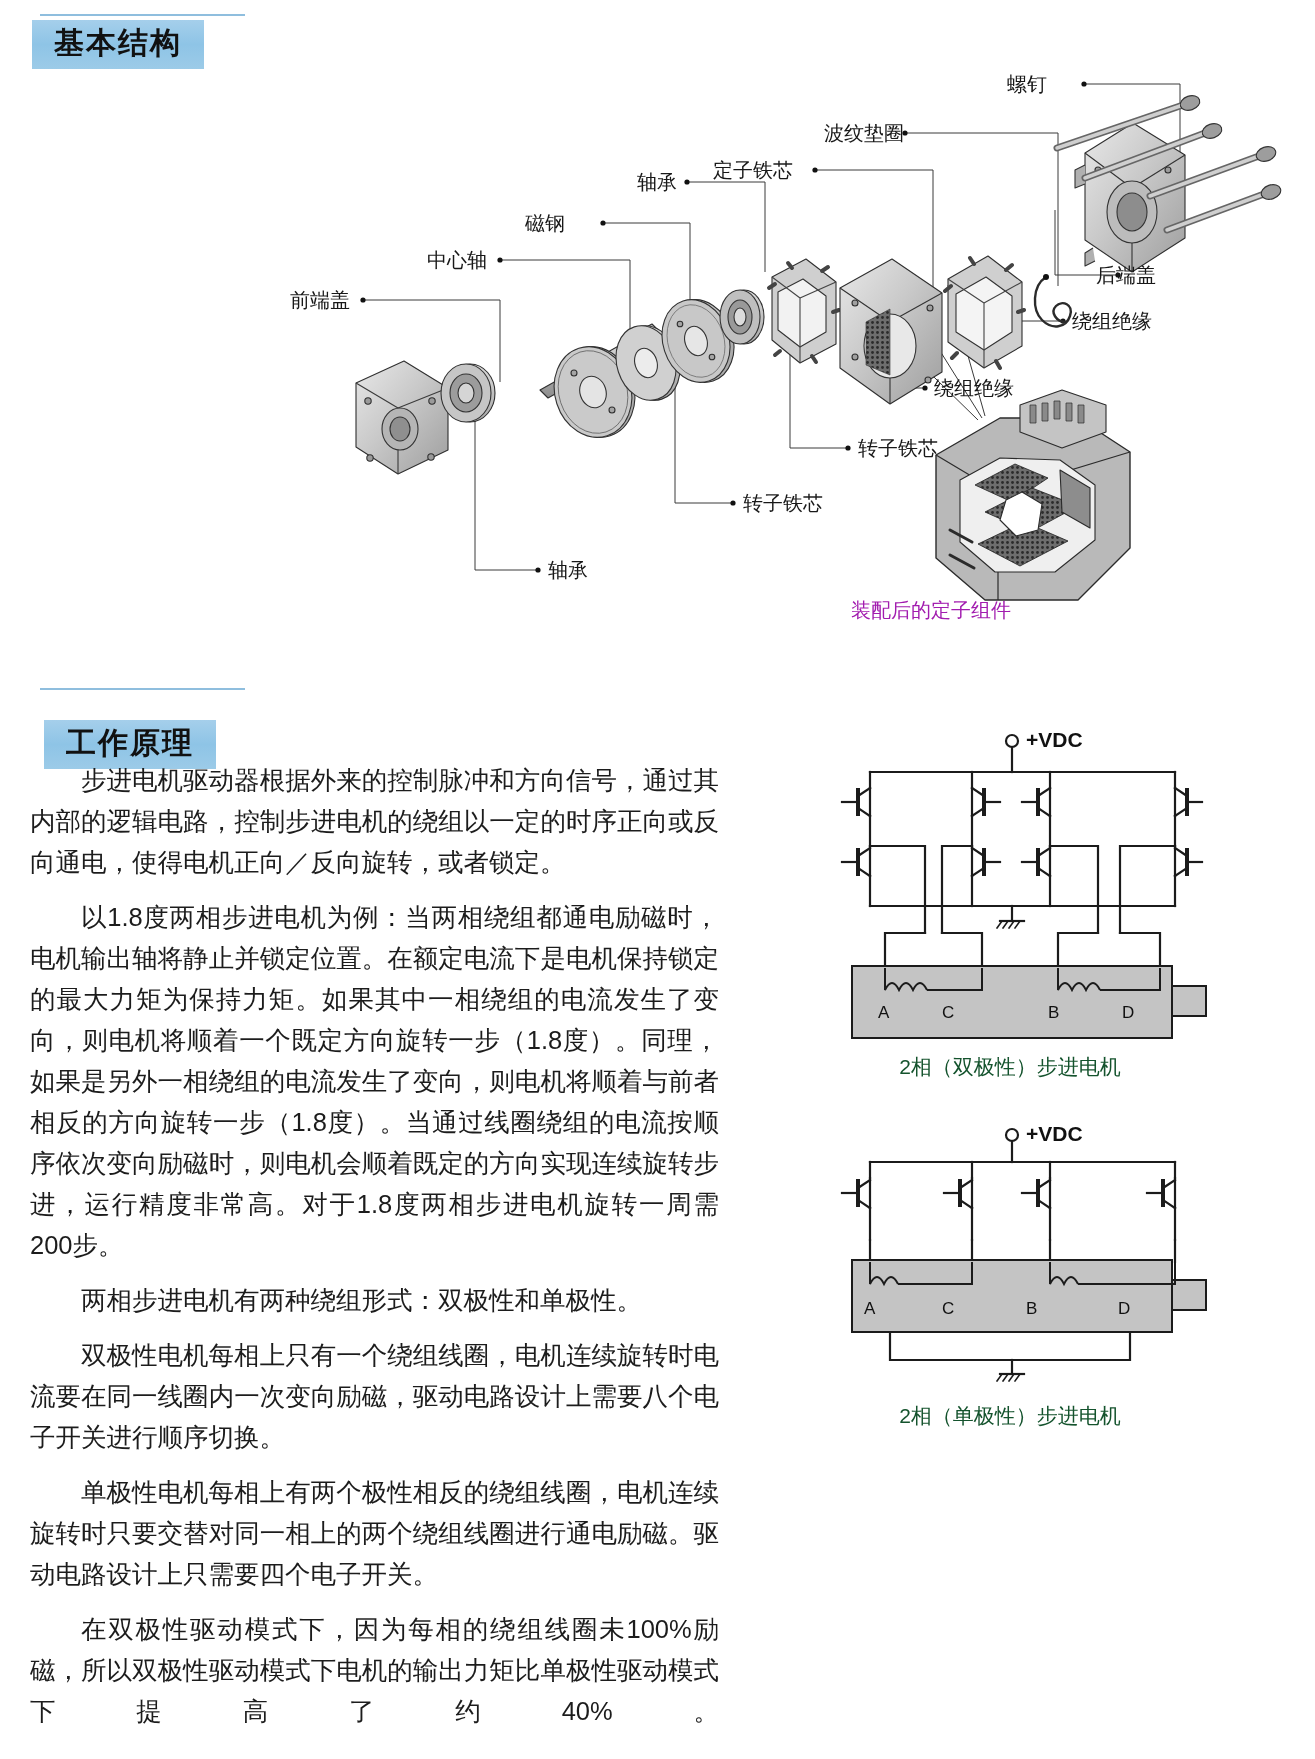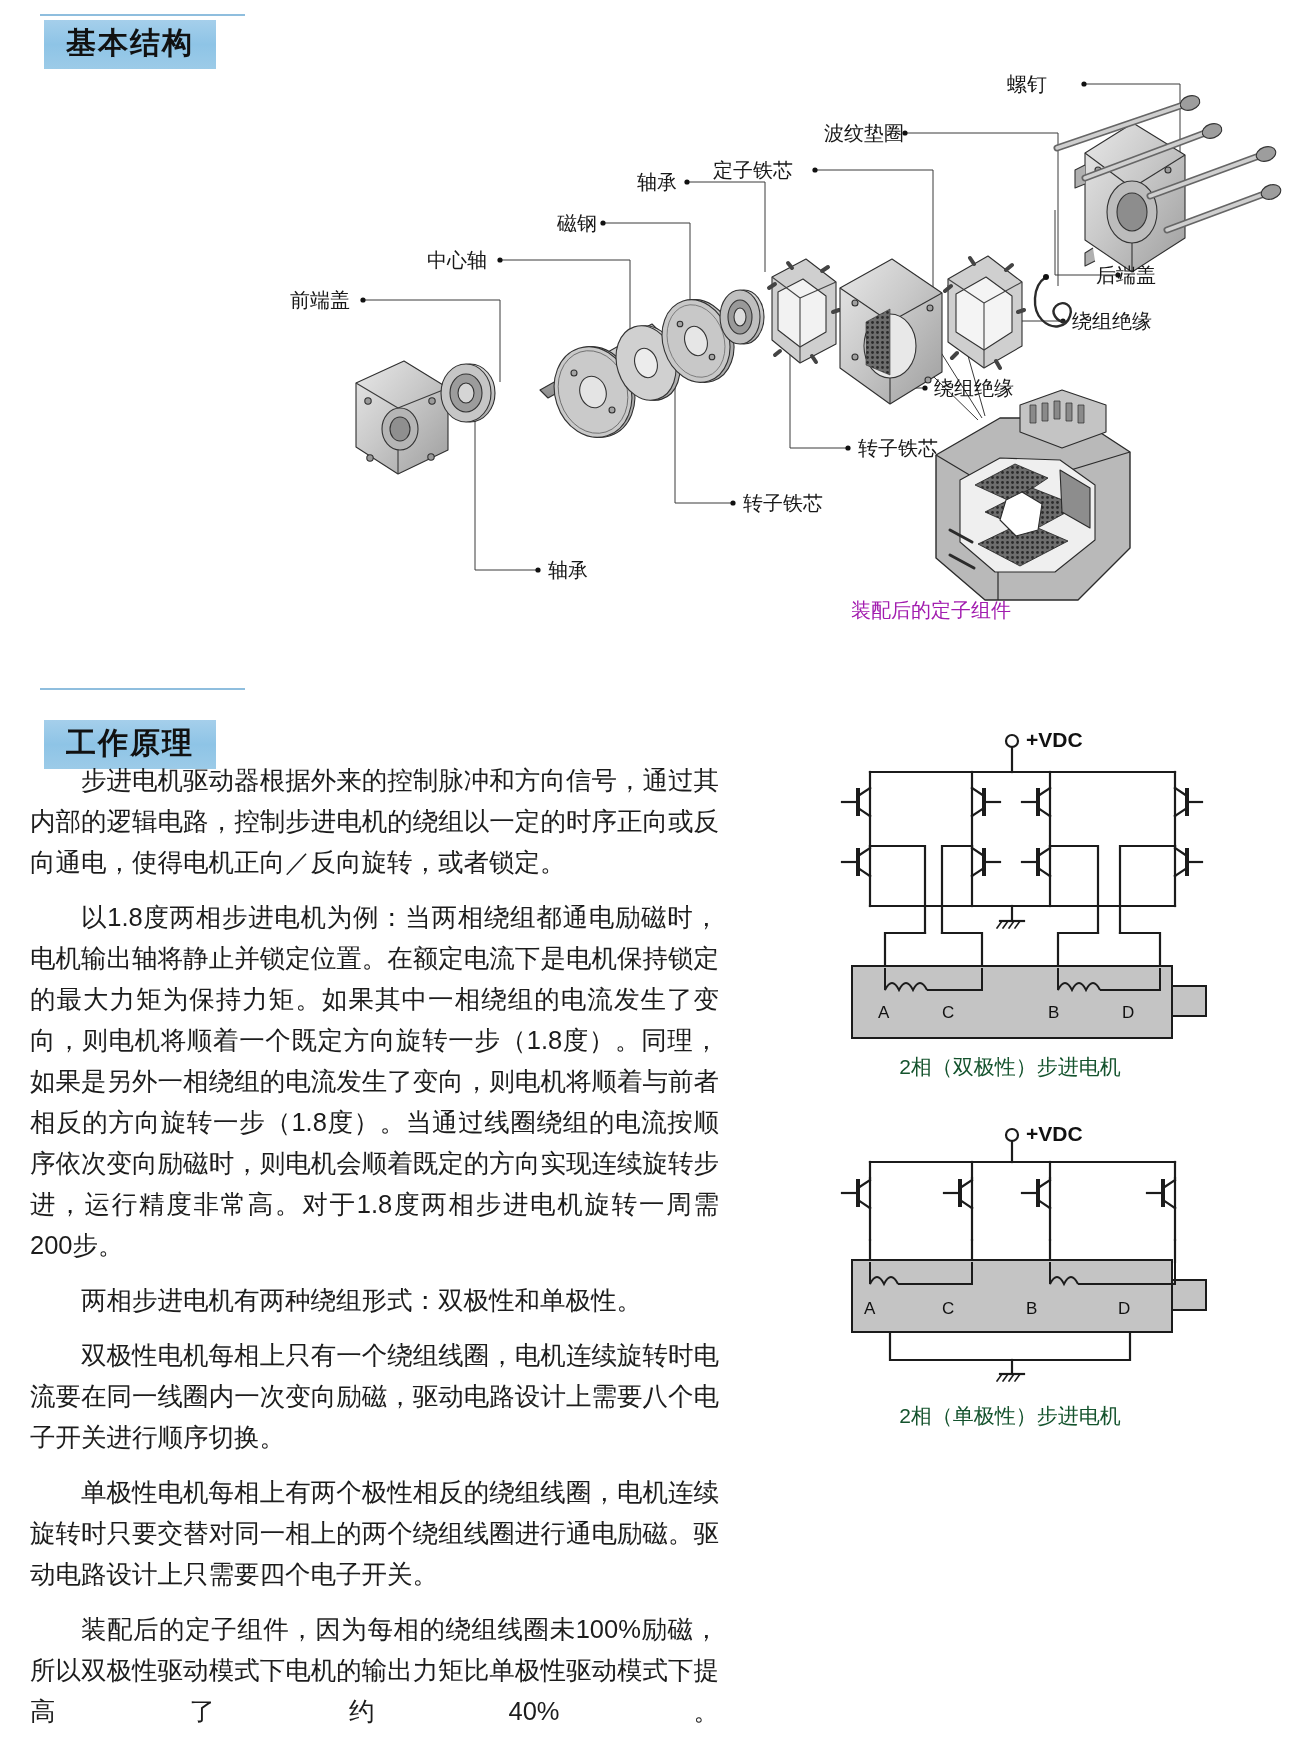--- a/index.html
+++ b/index.html
@@ -87,21 +87,21 @@
     font-size: 21px;
     color: #14532d;
     white-space: nowrap;
     text-align: center;
   }
 </style>
 </head>
 <body>
 
 <div class="sec-rule" style="left:40px; top:14px; width:205px;"></div>
-<div class="sec-header" style="left:44px; top:20px;">基本结构</div>
+<div class="sec-header" style="left:32px; top:20px;">基本结构</div>
 
 <div id="exploded">
   <svg width="1315" height="620" viewBox="0 0 1315 620">
     <defs>
       <linearGradient id="metal" x1="0" y1="0" x2="1" y2="1">
         <stop offset="0%" stop-color="#e8e8e8"></stop>
         <stop offset="45%" stop-color="#c9c9c9"></stop>
         <stop offset="100%" stop-color="#9e9e9e"></stop>
       </linearGradient>
       <linearGradient id="metal2" x1="0" y1="0" x2="0" y2="1">
@@ -319,21 +319,21 @@
 
         <path d="M1022,432 L1042,444 L1038,470 L1016,476 L1000,460 L1006,440 Z" fill="#ffffff" stroke="#2b2b2b"></path>
 
         <path d="M950,470 L972,482 M950,495 L974,508" stroke="#2b2b2b" stroke-width="3" stroke-linecap="round"></path>
       </g>
     </g>
   </svg>
 
   <div class="lbl" style="left:290px; top:227px;">前端盖</div>
   <div class="lbl" style="left:427px; top:187px;">中心轴</div>
-  <div class="lbl" style="left:557px; top:150px;text-align:right;">磁钢</div>
+  <div class="lbl" style="left:525px; top:150px;text-align:right;">磁钢</div>
   <div class="lbl" style="left:637px; top:109px;">轴承</div>
   <div class="lbl" style="left:713px; top:97px;">定子铁芯</div>
   <div class="lbl" style="left:824px; top:60px;">波纹垫圈</div>
   <div class="lbl" style="left:1007px; top:11px;">螺钉</div>
   <div class="lbl" style="left:1076px; top:202px;margin-left:20px;">后端盖</div>
   <div class="lbl" style="left:1072px; top:248px;">绕组绝缘</div>
   <div class="lbl" style="left:934px; top:315px;">绕组绝缘</div>
   <div class="lbl" style="left:858px; top:375px;">转子铁芯</div>
   <div class="lbl" style="left:743px; top:430px;">转子铁芯</div>
   <div class="lbl" style="left:548px; top:497px;">轴承</div>
@@ -343,21 +343,21 @@
 
 <div class="sec-rule" style="left:40px; top:688px; width:205px;"></div>
 <div class="sec-header" style="left:44px; top:720px;">工作原理</div>
 
 <div id="article" style="top:760px;">
   <p>步进电机驱动器根据外来的控制脉冲和方向信号，通过其内部的逻辑电路，控制步进电机的绕组以一定的时序正向或反向通电，使得电机正向／反向旋转，或者锁定。</p>
   <p>以1.8度两相步进电机为例：当两相绕组都通电励磁时，电机输出轴将静止并锁定位置。在额定电流下是电机保持锁定的最大力矩为保持力矩。如果其中一相绕组的电流发生了变向，则电机将顺着一个既定方向旋转一步（1.8度）。同理，如果是另外一相绕组的电流发生了变向，则电机将顺着与前者相反的方向旋转一步（1.8度）。当通过线圈绕组的电流按顺序依次变向励磁时，则电机会顺着既定的方向实现连续旋转步进，运行精度非常高。对于1.8度两相步进电机旋转一周需200步。</p>
   <p>两相步进电机有两种绕组形式：双极性和单极性。</p>
   <p>双极性电机每相上只有一个绕组线圈，电机连续旋转时电流要在同一线圈内一次变向励磁，驱动电路设计上需要八个电子开关进行顺序切换。</p>
   <p>单极性电机每相上有两个极性相反的绕组线圈，电机连续旋转时只要交替对同一相上的两个绕组线圈进行通电励磁。驱动电路设计上只需要四个电子开关。</p>
-  <p class="justified">装配后的定子组件，因为每相的绕组线圈未100%励磁，所以双极性驱动模式下电机的输出力矩比单极性驱动模式下提高了约40%。</p>
+  <p class="justified">在双极性驱动模式下，因为每相的绕组线圈未100%励磁，所以双极性驱动模式下电机的输出力矩比单极性驱动模式下提高了约40%。</p>
 </div>
 
 <div class="figure" style="left:830px; top:728px; width:400px; height:330px;">
   <svg width="400" height="330" viewBox="0 0 400 330">
     <g stroke="#1b1b1b" stroke-width="2.2" fill="none" stroke-linecap="square">
 
       <circle cx="182" cy="13" r="6" fill="#fff"></circle>
       <path d="M182,19 L182,44"></path>
 
       <path d="M40,44 L345,44"></path>

